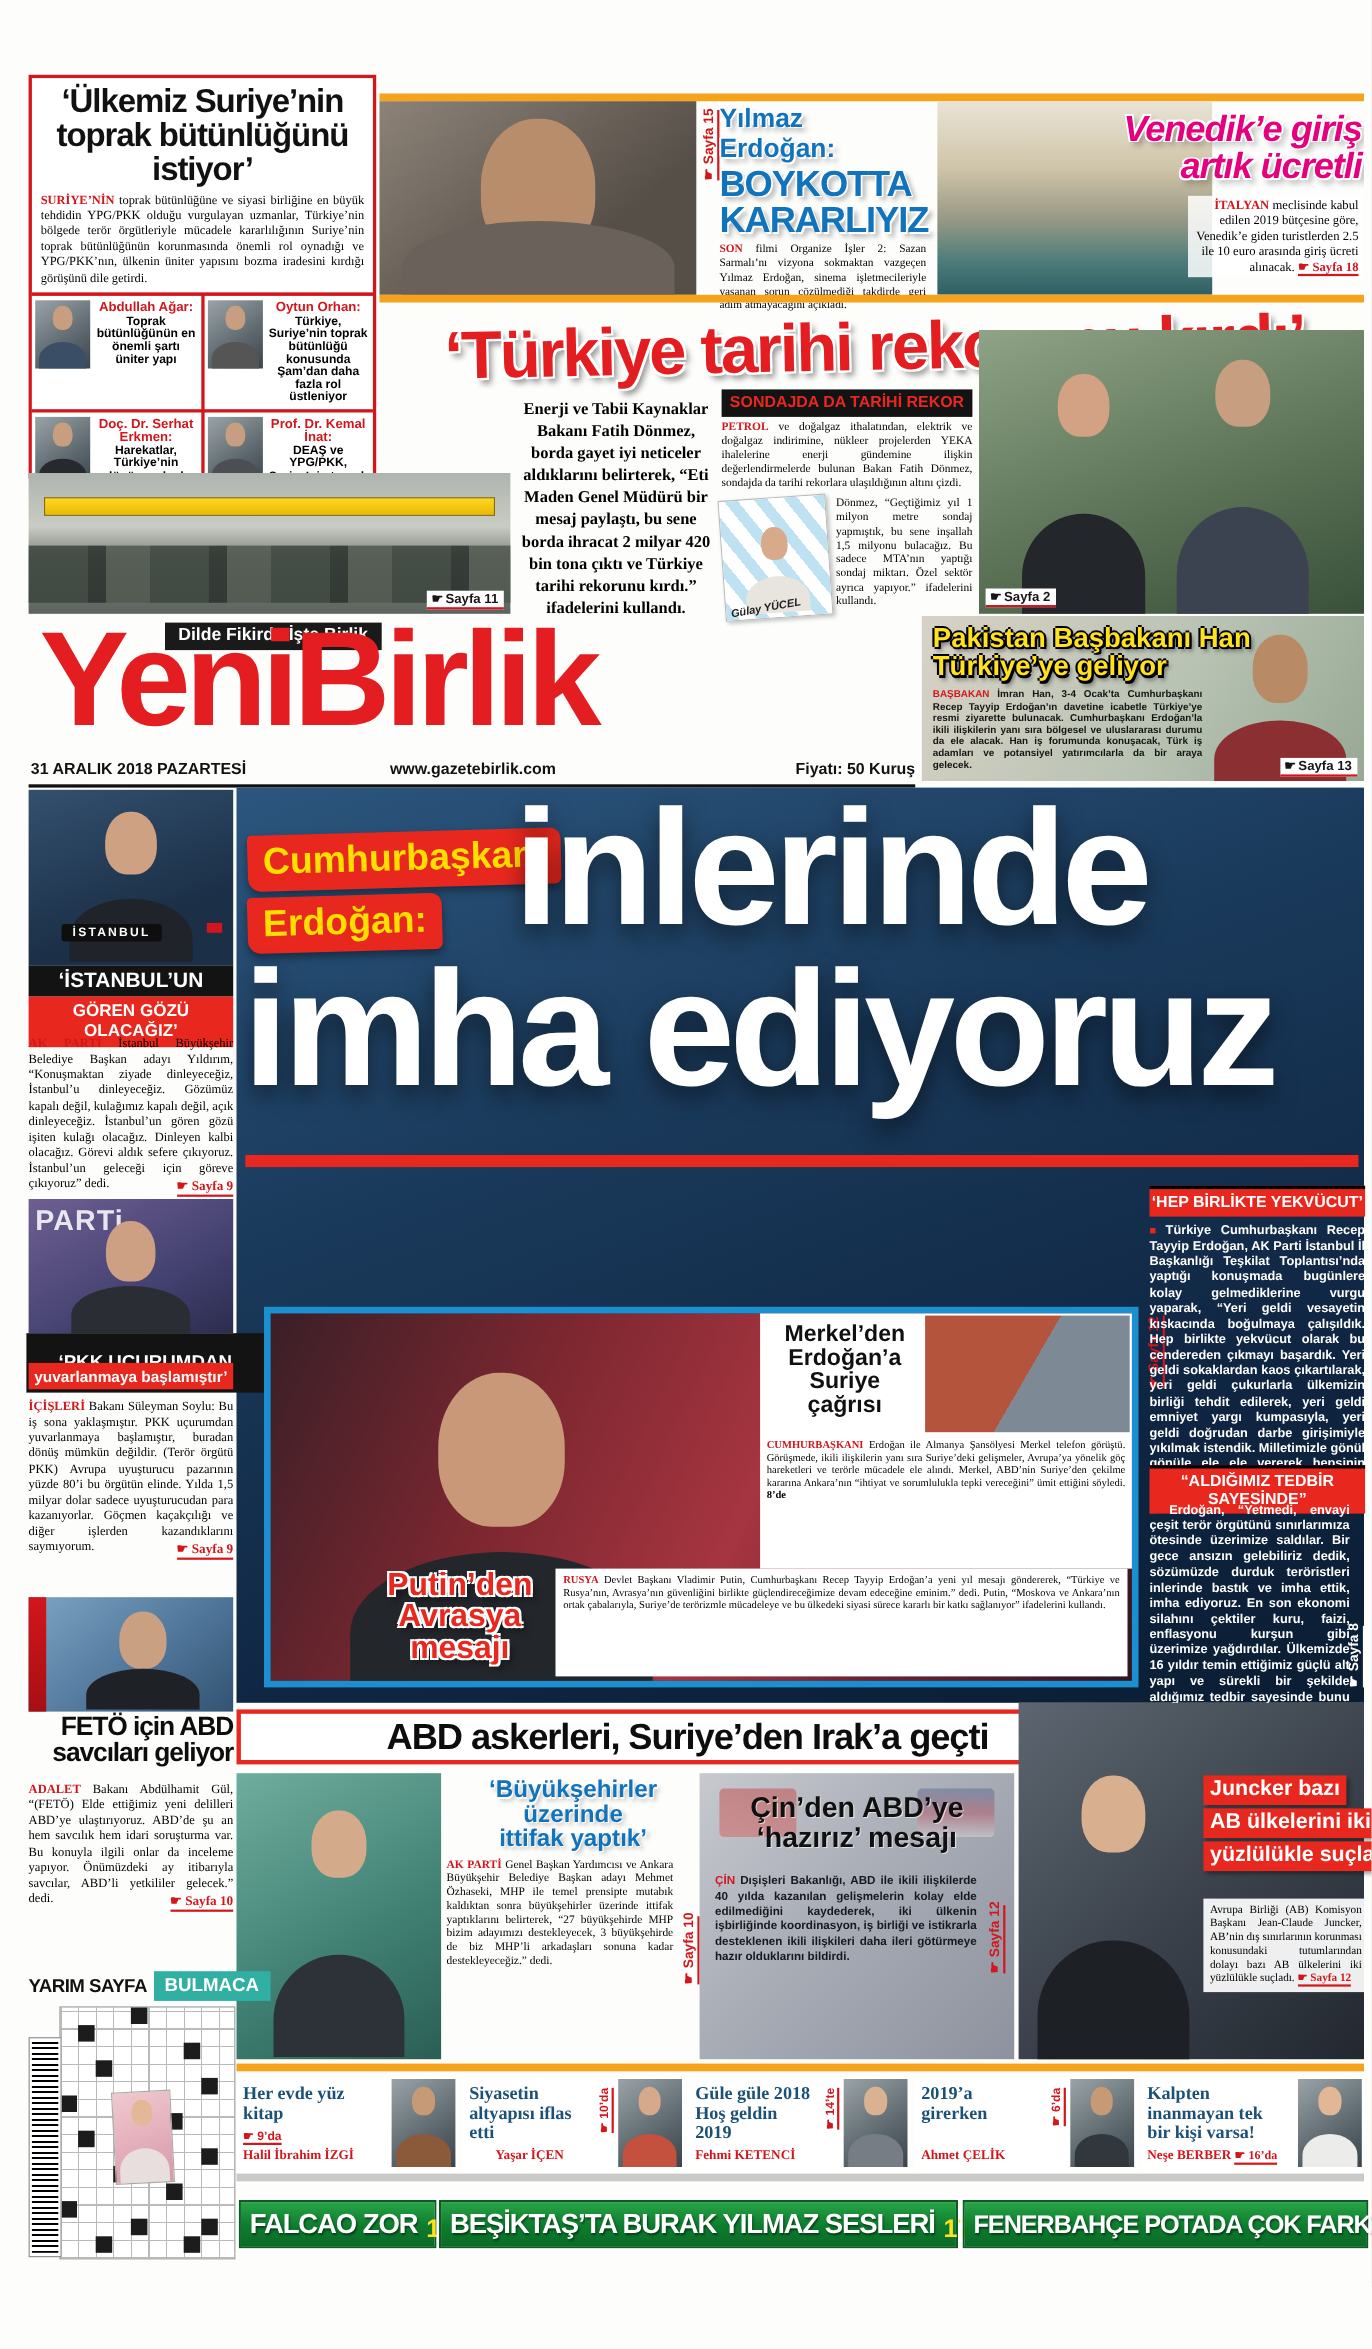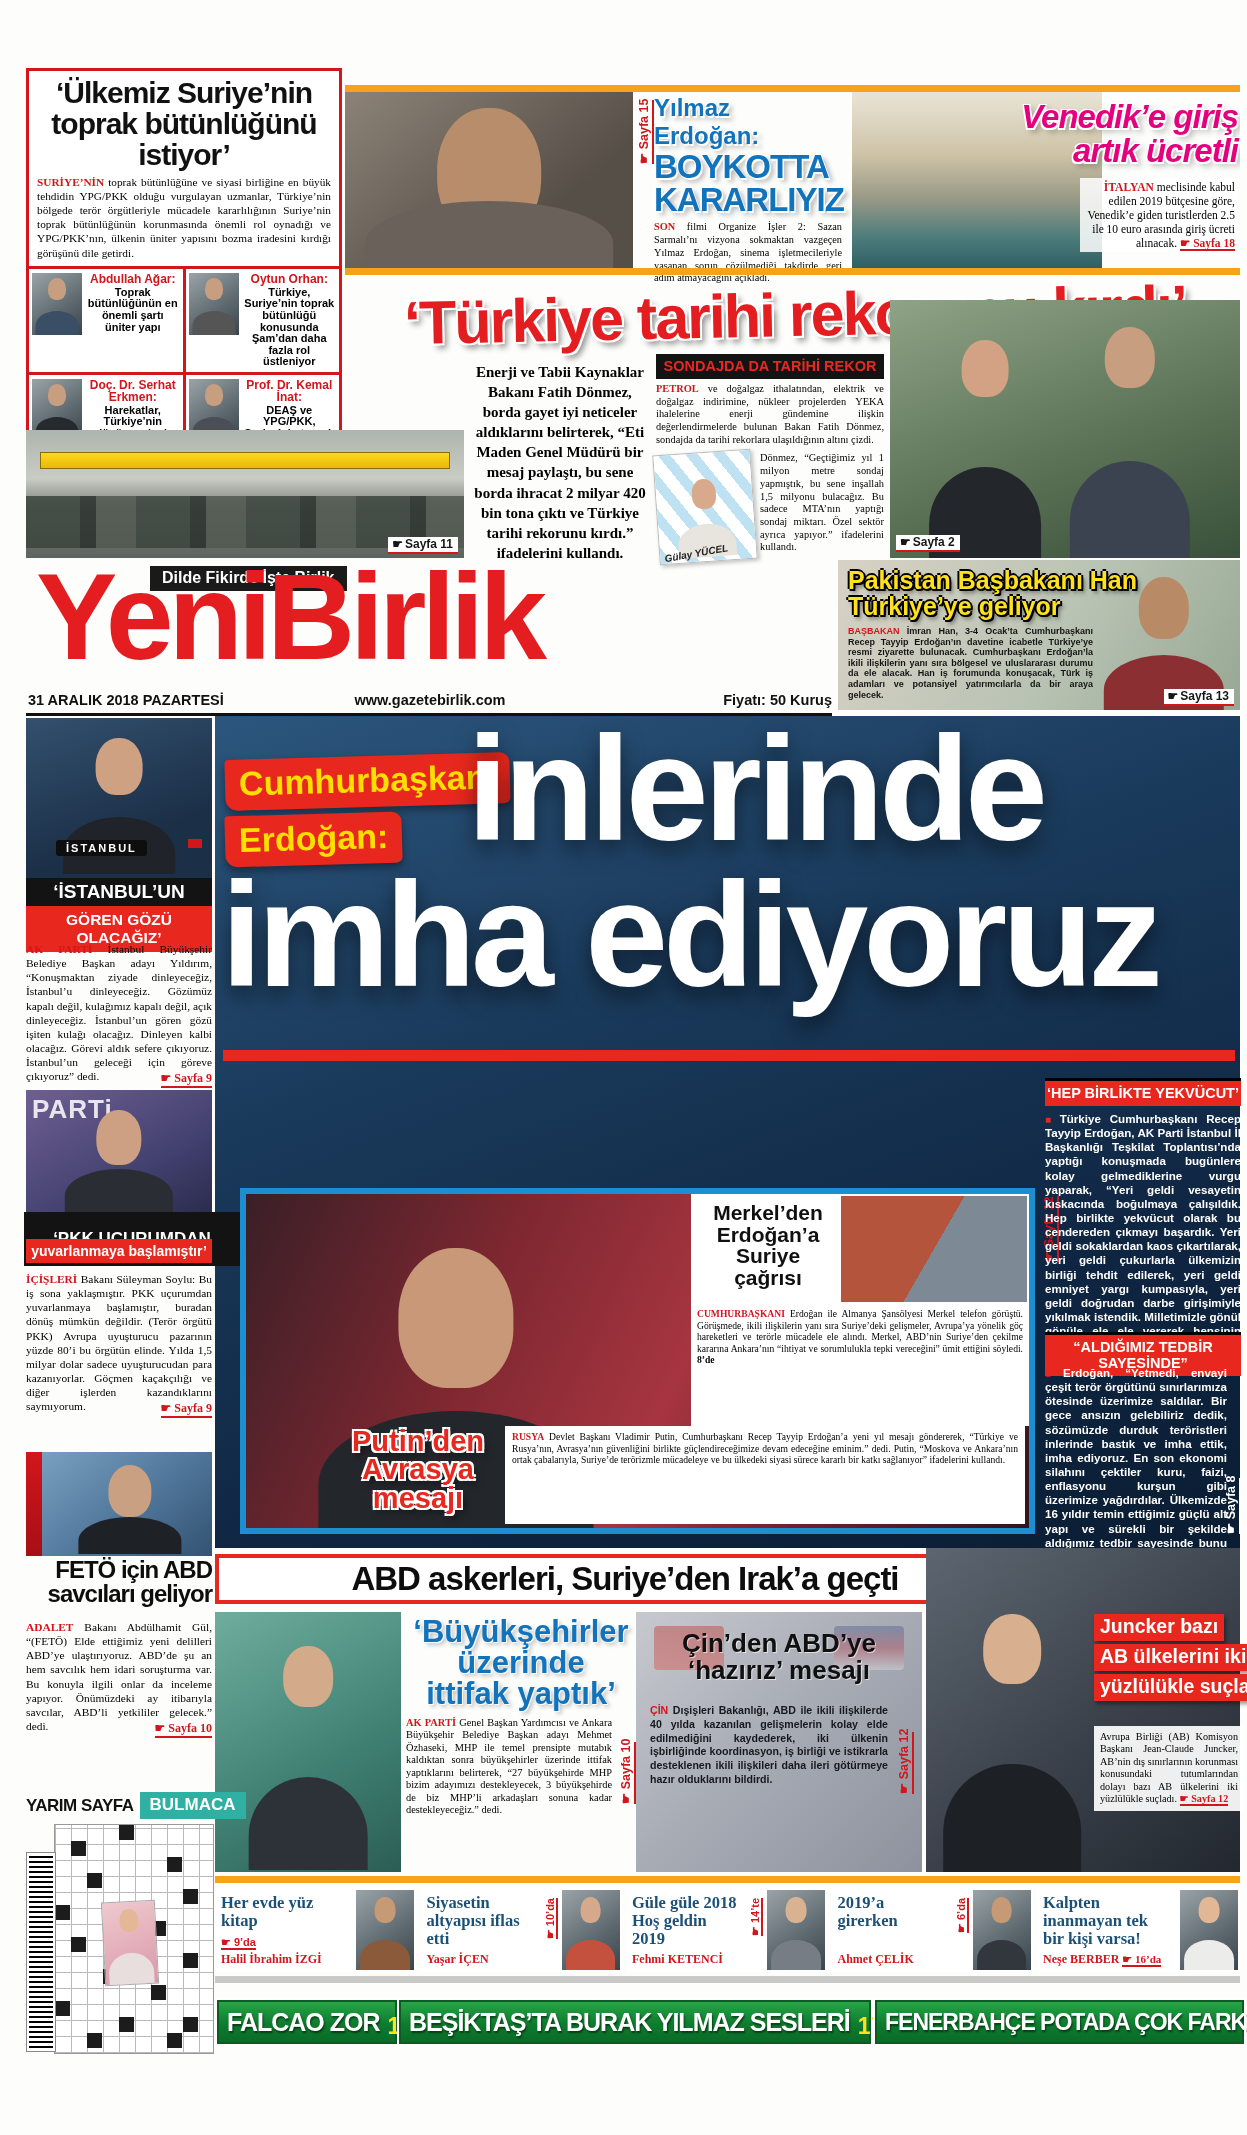--- a/index.html
+++ b/index.html
@@ -324,21 +324,21 @@
     <span>Bakanı Abdülhamit Gül, “(FETÖ) Elde ettiğimiz yeni delilleri ABD’ye ulaştırıyoruz. ABD’de şu an hem savcılık hem idari soruşturma var. Bu konuyla ilgili onlar da inceleme yapıyor. Önümüzdeki ay itibarıyla savcılar, ABD’li yetkililer gelecek.” dedi.</span>
     <span class="pageref-red">☛ <span>Sayfa 10</span></span>
   </div>
 
   <div id="abd" class="abs">ABD askerleri, Suriye’den Irak’a geçti</div>
 
   <div class="abs" style="left:215px;top:1612px;width:186px;height:260px;background:linear-gradient(150deg,#6fae9e,#3f7f72 60%,#2b5e54);">
     <div class="person" style="position:absolute;left:24px;top:12px;width:138px;height:246px;--skin:#d3ab8b;--suit:#2d3138;"></div>
   </div>
   <div class="abs" style="left:406px;top:1612px;width:230px;height:260px;">
-    <div class="blue-head" style="font-size:31px;margin-top:4px;">
+    <div class="blue-head" style="font-size:22px;margin-top:4px;">
       <div>‘Büyükşehirler</div>
       <div>üzerinde</div>
       <div>ittifak yaptık’</div>
     </div>
     <div class="ser jt" style="font-size:10.4px;line-height:1.2;margin-top:8px;width:206px;">
       <span class="pref">AK PARTİ</span>
       <span>Genel Başkan Yardımcısı ve Ankara Büyükşehir Belediye Başkan adayı Mehmet Özhaseki, MHP ile temel prensipte mutabık kaldıktan sonra büyükşehirler üzerinde ittifak yaptıklarını belirterek, “27 büyükşehirde MHP bizim adayımızı destekleyecek, 3 büyükşehirde de biz MHP’li arkadaşları sonuna kadar destekleyeceğiz.” dedi.</span>
     </div>
     <div class="vref" style="right:0;top:130px;height:62px;">☛ <span>Sayfa 10</span></div>
   </div>
@@ -386,21 +386,21 @@
     <div class="cc-title" style="margin:6px 6px 2px;width:120px;">Her evde yüz kitap</div>
     <div style="margin:2px 6px;">
       <span class="cc-pageref">☛ <span>9’da</span></span>
     </div>
     <div class="cc-name" style="position:absolute;left:6px;bottom:6px;width:120px;">Halil İbrahim İZGİ</div>
     <div class="cc-photo photo person" style="--skin:#c79a76;--suit:#8a5a3b;"></div>
   </div>
   <div class="colcard" style="left:420.5px;">
     <div class="cc-title" style="margin:6px 6px 2px;width:110px;">Siyasetin altyapısı iflas etti</div>
     <div class="cc-vref">☛ <span>10’da</span></div>
-    <div class="cc-name" style="position:absolute;left:6px;bottom:6px;width:110px;">Yaşar İÇEN</div>
+    <div class="cc-name" style="position:absolute;left:6px;bottom:6px;width:110px;text-align:center;">Yaşar İÇEN</div>
     <div class="cc-photo photo person" style="--skin:#d6a98c;--suit:#c4513d;"></div>
   </div>
   <div class="colcard" style="left:626px;">
     <div class="cc-title" style="margin:6px 6px 9px;width:110px;">Güle güle 2018 Hoş geldin 2019</div>
     <div class="cc-vref">☛ <span>14’te</span></div>
     <div class="cc-name" style="position:absolute;left:6px;bottom:6px;width:110px;">Fehmi KETENCİ</div>
     <div class="cc-photo photo person" style="--skin:#d9b291;--suit:#777d84;"></div>
   </div>
   <div class="colcard" style="left:831.5px;">
     <div class="cc-title" style="margin:6px 6px 2px;width:110px;">2019’a girerken</div>

